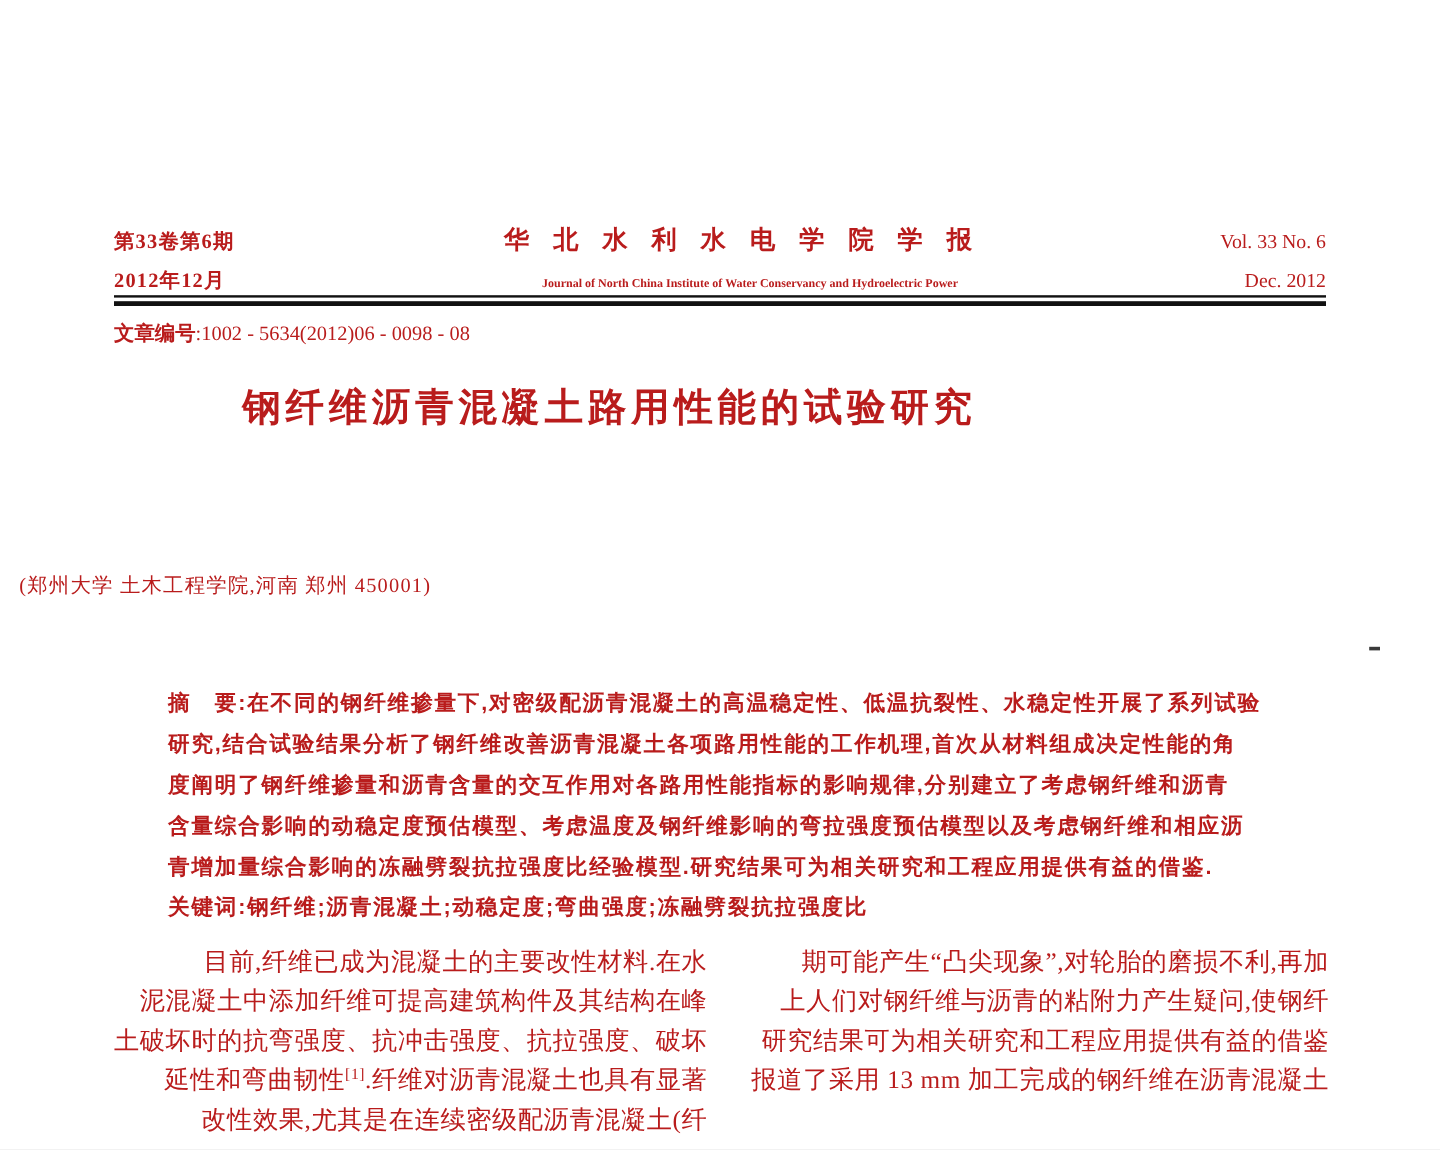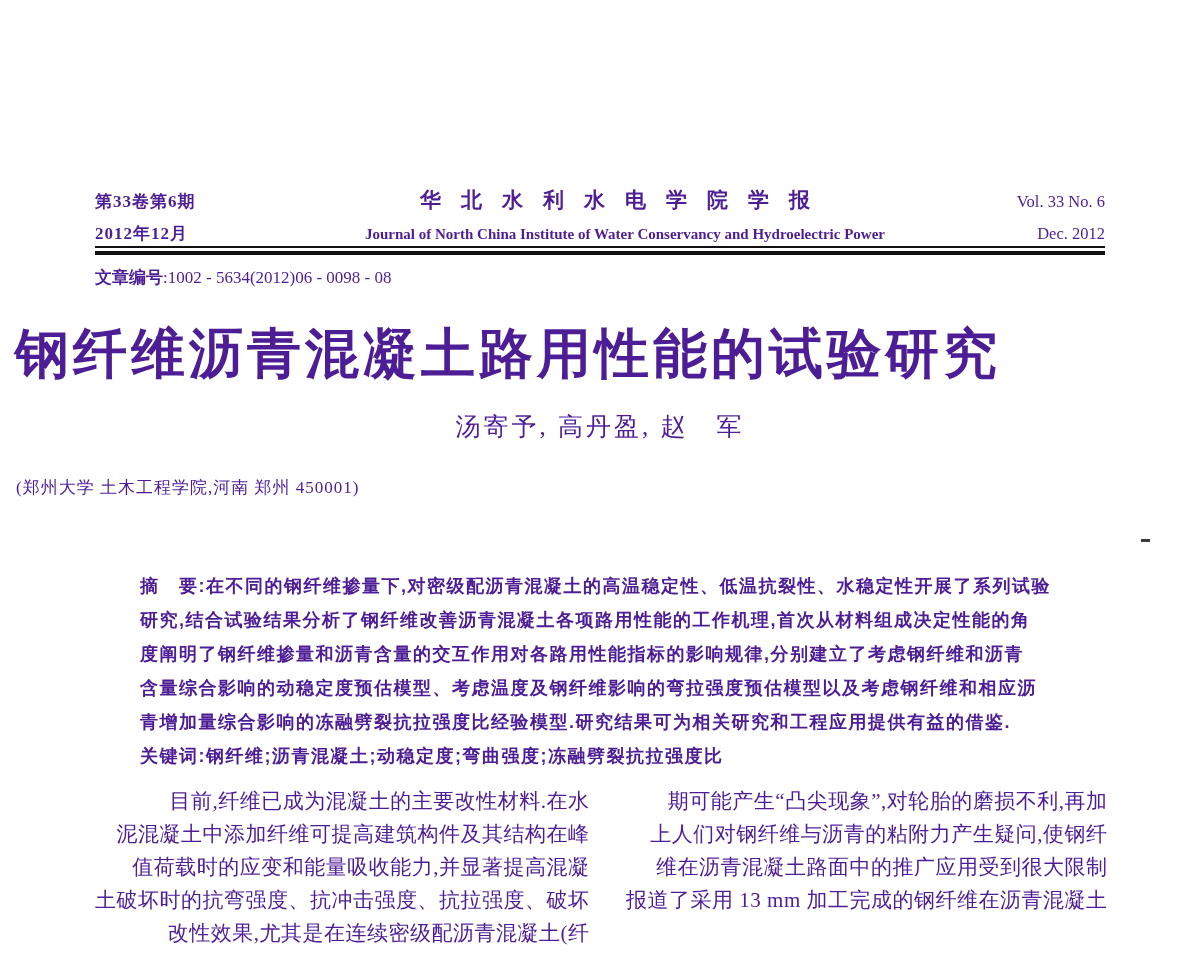--- a/index.html
+++ b/index.html
@@ -1,38 +1,38 @@
 <!DOCTYPE html>
 <html><head>
 <meta charset="utf-8">
 <style>
   html,body{margin:0;padding:0;background:#e8e8e8;}
   .page{
     position:relative;width:1200px;height:958px;margin:0 auto;
-    background:#ffffff;color:#4c1d95;overflow:hidden;
+    background:#ffffff;color:#b91c1c;overflow:hidden;
     font-family:"Liberation Serif", serif;
   }
   
   .hdr-row{position:absolute;left:95px;width:1010px;display:flex;align-items:baseline;}
   .hdr-row1{top:186px;}
   .hdr-row2{top:222px;}
   .hdr-left{flex:0 0 200px;font-size:17px;font-weight:bold;letter-spacing:1px;}
   .hdr-center{flex:1;text-align:center;}
   .hdr-right{flex:0 0 150px;text-align:right;font-size:16.5px;font-weight:normal;}
   .journal-cn{font-size:21px;font-weight:bold;letter-spacing:20px;}
-  .journal-en{font-size:15px;font-weight:bold;font-family:"Liberation Serif",serif;}
+  .journal-en{font-size:10px;font-weight:bold;font-family:"Liberation Serif",serif;}
   .hdr-rules{position:absolute;left:95px;top:246px;width:1010px;}
   .rule-thin{height:2px;background:#111;}
   .rule-thick{height:4px;background:#111;margin-top:3px;}
   
   .article-no{position:absolute;left:95px;top:266px;font-size:17px;}
   .article-no .lbl{font-weight:bold;font-family:"Liberation Sans",sans-serif;}
   
   .paper-title{position:absolute;left:0;top:318px;width:1016px;text-align:center;
-    font-size:54px;font-weight:bold;letter-spacing:4px;
+    font-size:32px;font-weight:bold;letter-spacing:4px;
     font-family:"Liberation Sans",sans-serif;}
   .authors{position:absolute;left:0;top:410px;width:1200px;text-align:center;
     font-size:25px;letter-spacing:3px;}
   .affiliation{position:absolute;left:16px;top:476px;width:1200px;text-align:left;
     font-size:17px;letter-spacing:1px;}
   .margin-dash{position:absolute;left:1141px;top:539px;width:9px;height:3px;background:#3a3a3a;}
   
   .abstract{position:absolute;left:140px;top:571px;width:925px;
     font-family:"Liberation Sans",sans-serif;font-weight:600;
     font-size:18px;letter-spacing:1.5px;}
@@ -63,46 +63,47 @@
   <div class="hdr-rules">
     <div class="rule-thin"></div>
     <div class="rule-thick"></div>
   </div>
 
   <div class="article-no">
     <span class="lbl">文章编号</span><span>:1002 - 5634(2012)06 - 0098 - 08</span>
   </div>
 
   <div class="paper-title">钢纤维沥青混凝土路用性能的试验研究</div>
-  <div class="authors">汤寄予, 高丹盈, 赵　军</div>
   <div class="affiliation">(郑州大学 土木工程学院,河南 郑州 450001)</div>
   <div class="margin-dash"></div>
 
   <div class="abstract">
     <div class="aline">
       <span class="lbl">摘　要:</span><span>在不同的钢纤维掺量下,对密级配沥青混凝土的高温稳定性、低温抗裂性、水稳定性开展了系列试验</span>
     </div>
     <div class="aline">研究,结合试验结果分析了钢纤维改善沥青混凝土各项路用性能的工作机理,首次从材料组成决定性能的角</div>
     <div class="aline">度阐明了钢纤维掺量和沥青含量的交互作用对各路用性能指标的影响规律,分别建立了考虑钢纤维和沥青</div>
     <div class="aline">含量综合影响的动稳定度预估模型、考虑温度及钢纤维影响的弯拉强度预估模型以及考虑钢纤维和相应沥</div>
     <div class="aline">青增加量综合影响的冻融劈裂抗拉强度比经验模型.研究结果可为相关研究和工程应用提供有益的借鉴.</div>
     <div class="aline">
       <span class="lbl">关键词:</span><span>钢纤维;沥青混凝土;动稳定度;弯曲强度;冻融劈裂抗拉强度比</span>
     </div>
   </div>
 
   <div class="body-cols">
     <div class="col">
       <div class="bline indent">目前,纤维已成为混凝土的主要改性材料.在水</div>
       <div class="bline">泥混凝土中添加纤维可提高建筑构件及其结构在峰</div>
-      <div class="bline">值荷载时的应变和能量吸收能力,并显著提高混凝</div>
       <div class="bline">土破坏时的抗弯强度、抗冲击强度、抗拉强度、破坏</div>
+      <div class="bline">
+        <span>延性和弯曲韧性</span><sup class="ref">[1]</sup><span>.纤维对沥青混凝土也具有显著</span>
+      </div>
       <div class="bline">改性效果,尤其是在连续密级配沥青混凝土(纤</div>
     </div>
     <div class="col">
       <div class="bline">期可能产生“凸尖现象”,对轮胎的磨损不利,再加</div>
       <div class="bline">上人们对钢纤维与沥青的粘附力产生疑问,使钢纤</div>
-      <div class="bline">维在沥青混凝土路面中的推广应用受到很大限制</div>
+      <div class="bline">研究结果可为相关研究和工程应用提供有益的借鉴</div>
       <div class="bline">报道了采用 13 mm 加工完成的钢纤维在沥青混凝土</div>
     </div>
   </div>
 
 </div>
 
 </body></html>

